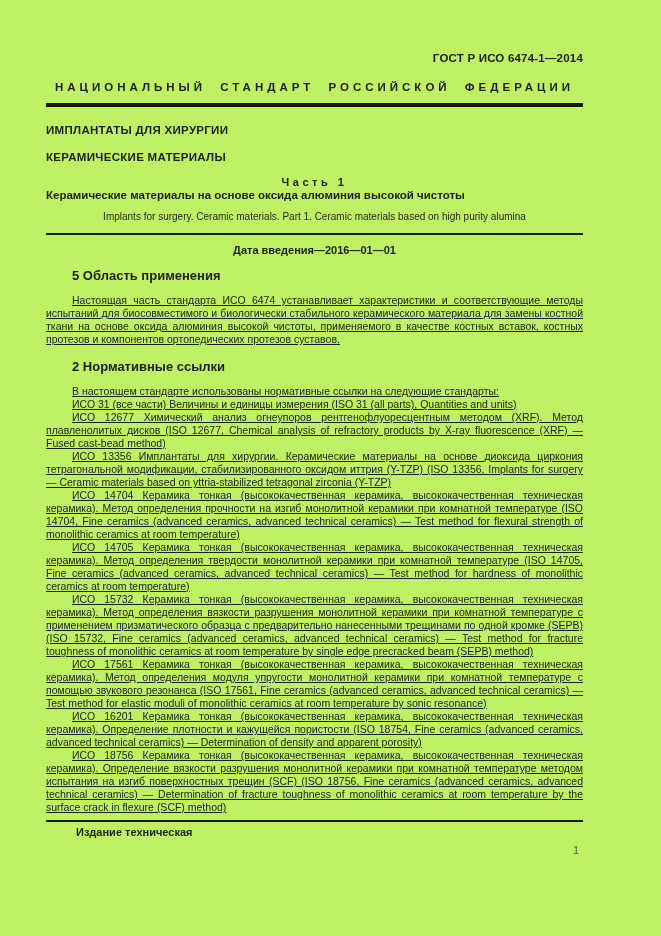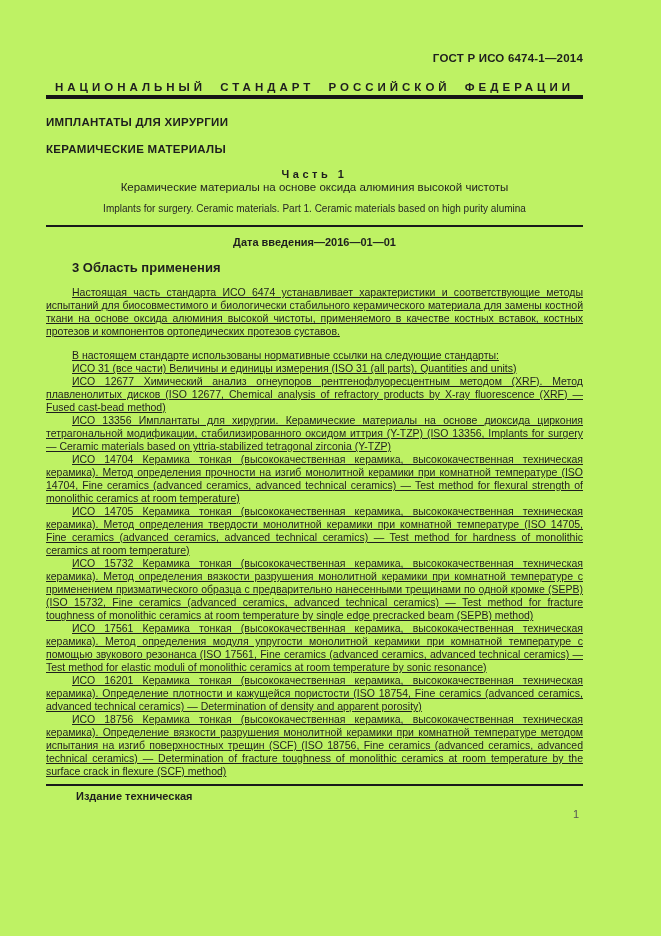--- a/index.html
+++ b/index.html
@@ -29,42 +29,42 @@
     letter-spacing: 0.2px;
   }
   .banner {
     margin-top: 17px;
     text-align: center;
     font-weight: 700;
     font-size: 11.5px;
     letter-spacing: 4px;
     word-spacing: 7px;
     white-space: nowrap;
-    padding-bottom: 2px;
+    padding-bottom: 10px;
     border-bottom: 4px solid #151515;
   }
   .title-ru {
     text-align: left;
     font-weight: 700;
     font-size: 11.5px;
     letter-spacing: 0.3px;
   }
   .title-ru.first { margin-top: 17px; }
   .title-ru.second { margin-top: 15px; }
   .part-label {
     margin-top: 13px;
     text-align: center;
     font-weight: 700;
     font-size: 11px;
     letter-spacing: 3.5px;
   }
   .subtitle-ru {
     margin-top: 1px;
-    text-align: center;
-    font-weight: 400;
+    text-align: left;
+    font-weight: 700;
     font-size: 11.5px;
   }
   .title-en {
     margin-top: 10px;
     text-align: center;
     font-size: 10px;
     color: #262626;
   }
   .thin-rule {
     margin-top: 11px;
@@ -125,23 +125,24 @@
     <div class="title-ru first">ИМПЛАНТАТЫ ДЛЯ ХИРУРГИИ</div>
     <div class="title-ru second">КЕРАМИЧЕСКИЕ МАТЕРИАЛЫ</div>
     <div class="part-label">Часть 1</div>
     <div class="subtitle-ru">Керамические материалы на основе оксида алюминия высокой чистоты</div>
     <div class="title-en">Implants for surgery. Ceramic materials. Part 1. Ceramic materials based on high purity alumina</div>
 
     <div class="thin-rule"></div>
 
     <div class="effective-date">Дата введения—2016—01—01</div>
 
-    <div class="section-heading">3 Область применения</div>
+    <div class="section-heading">5 Область применения</div>
     <p class="body-par lead">Настоящая часть стандарта ИСО 6474 устанавливает характеристики и соответствующие методы испытаний для биосовместимого и биологически стабильного керамического материала для замены костной ткани на основе оксида алюминия высокой чистоты, применяемого в качестве костных вставок, костных протезов и компонентов ортопедических протезов суставов.</p>
 
+    <div class="section-heading second">2 Нормативные ссылки</div>
     <div class="refs">
       <p class="body-par">В настоящем стандарте использованы нормативные ссылки на следующие стандарты:</p>
       <p class="body-par">ИСО 31 (все части) Величины и единицы измерения (ISO 31 (all parts), Quantities and units)</p>
       <p class="body-par">ИСО 12677 Химический анализ огнеупоров рентгенофлуоресцентным методом (XRF). Метод плавленолитых дисков (ISO 12677, Chemical analysis of refractory products by X-ray fluorescence (XRF) — Fused cast-bead method)</p>
       <p class="body-par">ИСО 13356 Имплантаты для хирургии. Керамические материалы на основе диоксида циркония тетрагональной модификации, стабилизированного оксидом иттрия (Y-TZP) (ISO 13356, Implants for surgery — Ceramic materials based on yttria-stabilized tetragonal zirconia (Y-TZP)</p>
       <p class="body-par">ИСО 14704 Керамика тонкая (высококачественная керамика, высококачественная техническая керамика). Метод определения прочности на изгиб монолитной керамики при комнатной температуре (ISO 14704, Fine ceramics (advanced ceramics, advanced technical ceramics) — Test method for flexural strength of monolithic ceramics at room temperature)</p>
       <p class="body-par">ИСО 14705 Керамика тонкая (высококачественная керамика, высококачественная техническая керамика). Метод определения твердости монолитной керамики при комнатной температуре (ISO 14705, Fine ceramics (advanced ceramics, advanced technical ceramics) — Test method for hardness of monolithic ceramics at room temperature)</p>
       <p class="body-par">ИСО 15732 Керамика тонкая (высококачественная керамика, высококачественная техническая керамика). Метод определения вязкости разрушения монолитной керамики при комнатной температуре с применением призматического образца с предварительно нанесенными трещинами по одной кромке (SEPB) (ISO 15732, Fine ceramics (advanced ceramics, advanced technical ceramics) — Test method for fracture toughness of monolithic ceramics at room temperature by single edge precracked beam (SEPB) method)</p>
       <p class="body-par">ИСО 17561 Керамика тонкая (высококачественная керамика, высококачественная техническая керамика). Метод определения модуля упругости монолитной керамики при комнатной температуре с помощью звукового резонанса (ISO 17561, Fine ceramics (advanced ceramics, advanced technical ceramics) — Test method for elastic moduli of monolithic ceramics at room temperature by sonic resonance)</p>
       <p class="body-par">ИСО 16201 Керамика тонкая (высококачественная керамика, высококачественная техническая керамика). Определение плотности и кажущейся пористости (ISO 18754, Fine ceramics (advanced ceramics, advanced technical ceramics) — Determination of density and apparent porosity)</p>

